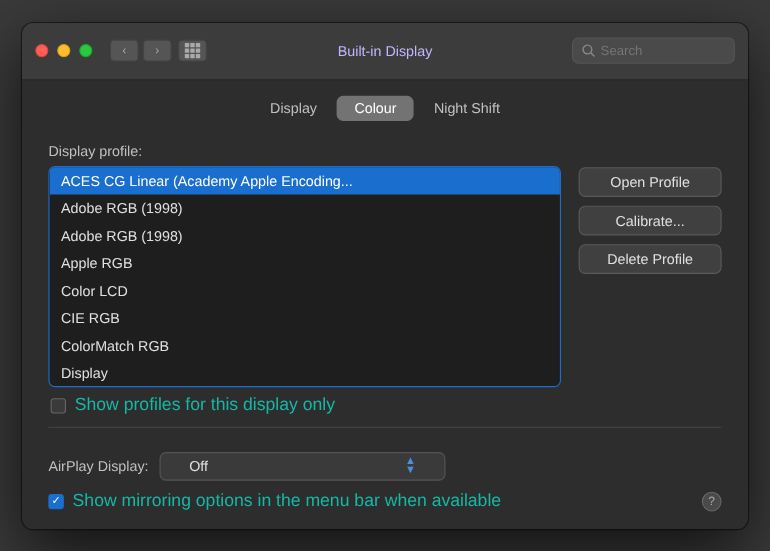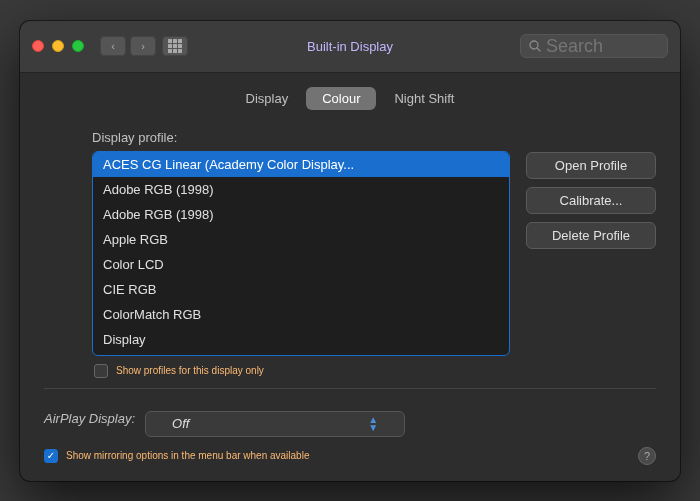--- a/index.html
+++ b/index.html
@@ -129,21 +129,21 @@
     .search-icon-svg {
       color: #888;
       flex-shrink: 0;
     }
 
     .search-input {
       background: transparent;
       border: none;
       outline: none;
       color: #888;
-      font-size: 18px;
+      font-size: 12px;
       width: 100%;
     }
 
     
     .tabs-bar {
       background: #2d2d2d;
       display: flex;
       justify-content: center;
       padding: 14px 0 10px 0;
       gap: 2px;
@@ -173,21 +173,20 @@
       display: flex;
       flex-direction: column;
       overflow: hidden;
     }
 
     .profile-section {
       display: flex;
       gap: 16px;
       flex: 1;
       min-height: 0;
-      margin-left: 48px;
     }
 
     .profile-left {
       display: flex;
       flex-direction: column;
       flex: 1;
       min-width: 0;
     }
 
     .profile-label {
@@ -274,29 +273,29 @@
       border: 1px solid #666;
       border-radius: 3px;
       display: flex;
       align-items: center;
       justify-content: center;
       flex-shrink: 0;
       cursor: pointer;
     }
 
     .checkbox-label {
-      font-size: 10px;
-      color: #fdba74;
+      font-size: 16px;
+      color: #14b8a6;
     }
 
     .airplay-row {
       display: flex;
+      align-items: center;
       gap: 10px;
       margin-top: 14px;
-      font-style: italic;
     }
 
     .airplay-label {
       font-size: 13px;
       color: #c0c0c0;
       white-space: nowrap;
     }
 
     .airplay-select {
       display: flex;
@@ -421,21 +420,21 @@
     <button class="tab-btn active">Colour</button>
     <button class="tab-btn">Night Shift</button>
   </div>
 
   <div class="content">
     <div class="profile-section">
       <div class="profile-left">
         <div class="profile-label">Display profile:</div>
         <div class="profile-list">
           <div class="profile-list-inner">
-            <div class="profile-item selected">ACES CG Linear (Academy Color Display...</div>
+            <div class="profile-item selected">ACES CG Linear (Academy Apple Encoding...</div>
             <div class="profile-item">Adobe RGB (1998)</div>
             <div class="profile-item">Adobe RGB (1998)</div>
             <div class="profile-item">Apple RGB</div>
             <div class="profile-item">Color LCD</div>
             <div class="profile-item">CIE RGB</div>
             <div class="profile-item">ColorMatch RGB</div>
             <div class="profile-item">Display</div>
             <div class="profile-item">Display P3</div>
 
           </div>

